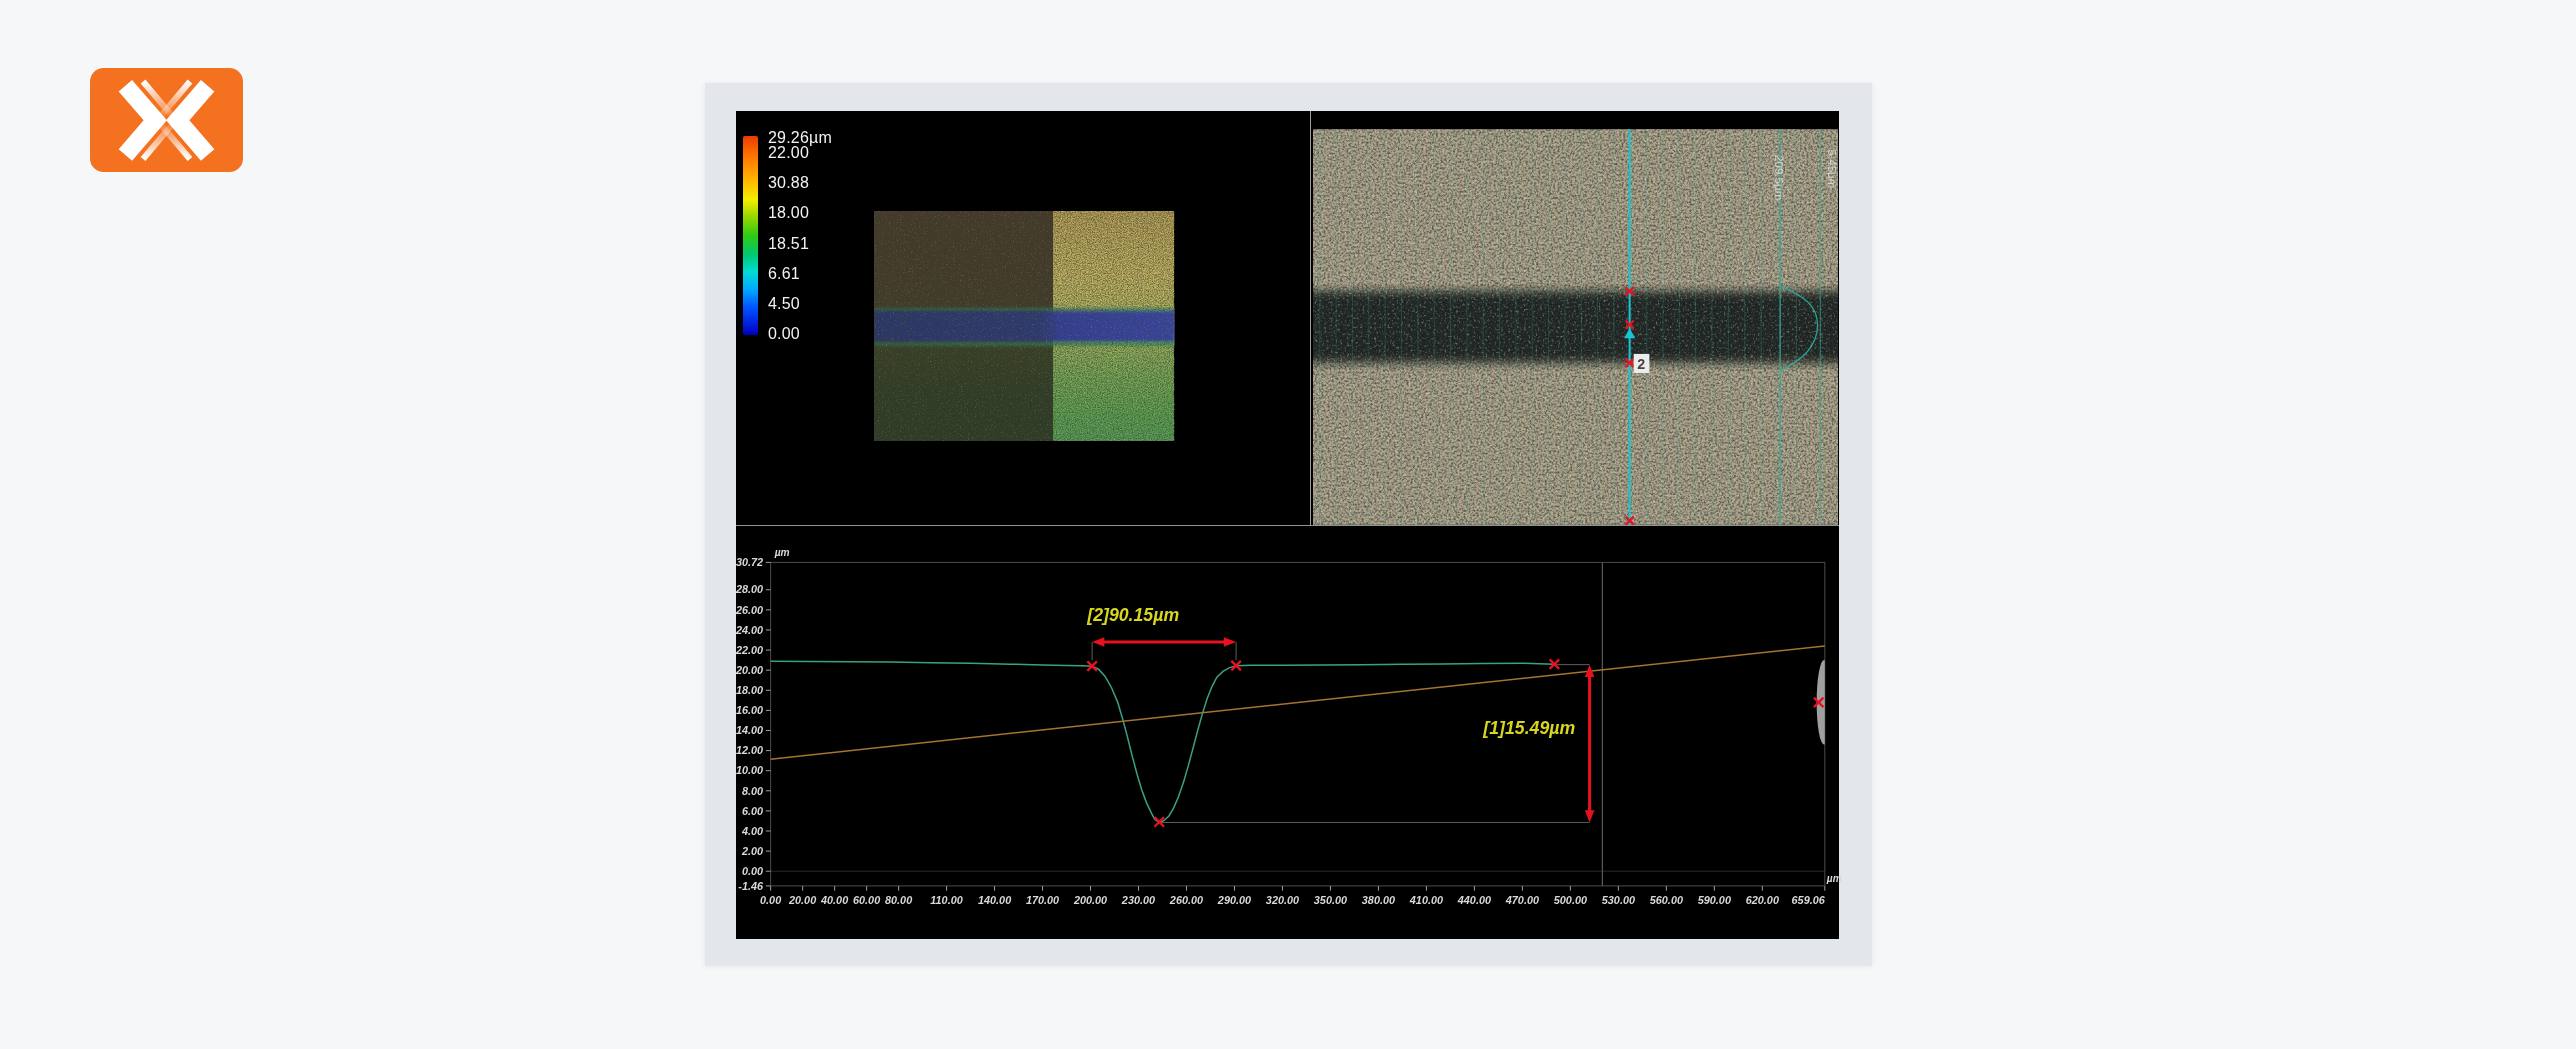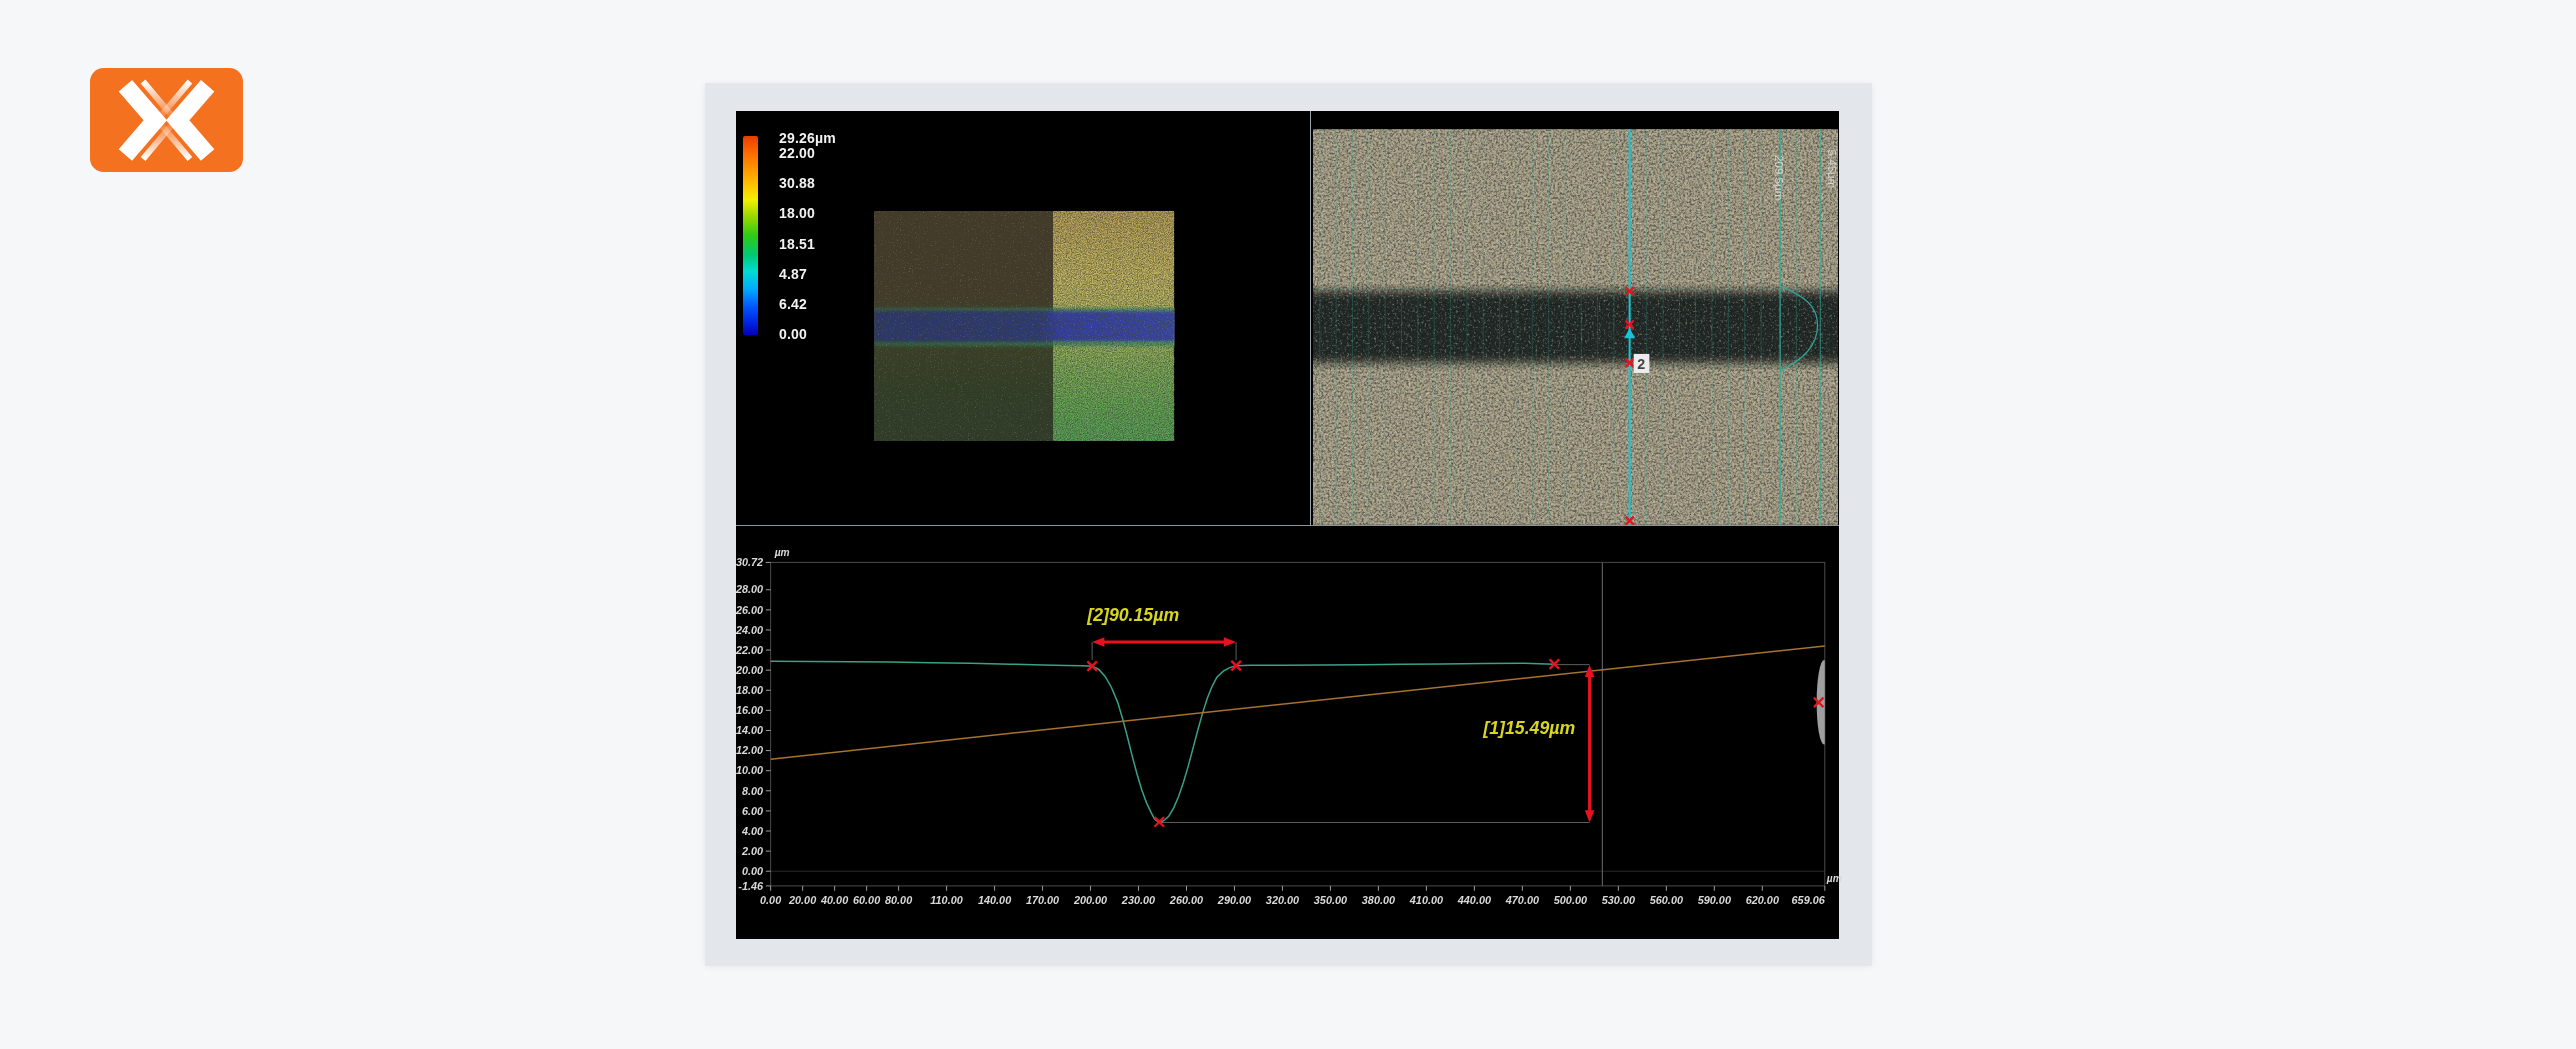--- a/index.html
+++ b/index.html
@@ -15,22 +15,22 @@
                background:#e3e7eb; box-shadow:0 1.4px 6.8px rgba(0,0,0,0.07); }
   .panel { position:absolute; left:31px; top:28px; width:1103px; height:828px; background:#000; }
 
   .v-divider { position:absolute; left:574px; top:0; width:1.4px; height:415px; background:#9aa1a6; }
   .h-divider { position:absolute; left:0; top:414px; width:1103px; height:1.4px; background:#8e9499; }
 
   
   .colorbar { position:absolute; left:6.8px; top:25px; width:15px; height:199px; border-radius:2px;
       background:linear-gradient(180deg,#e93d00 0%,#ff7300 10%,#ffb400 22%,#f4ee00 32%,#9ed800 40%,
                  #2ecc12 50%,#00c876 60%,#00dcd2 68%,#00aaff 77%,#0055ff 86%,#0022e0 94%,#0000bd 100%); }
-  .cb-label { position:absolute; left:43px; transform:translateY(-50%); color:#f2f2f2;
-              font-size:14px; font-weight:bold; white-space:nowrap; letter-spacing:0.2px; }
+  .cb-label { position:absolute; left:32px; transform:translateY(-50%); color:#f2f2f2;
+              font-size:16px; font-weight:normal; white-space:nowrap; letter-spacing:0.2px; }
 
   
   .heightmap { position:absolute; left:138px; top:100px; width:301px; height:230px; overflow:hidden; }
   .hm-left  { position:absolute; left:0; top:0; width:179px; height:230px;
       background:linear-gradient(180deg,#453924 0%,#423a24 38%,#39411f 55%,#2d3c20 78%,#2a3a21 100%); }
   .hm-right { position:absolute; left:179px; top:0; width:121px; height:230px;
       background:linear-gradient(180deg,#bda455 0%,#c8b95f 28%,#b4bb5e 48%,#7fb055 68%,#5ea951 88%,#55a654 100%); }
   .hm-band  { position:absolute; left:0; top:100px; width:301px; height:31px; filter:blur(1.4px);
       background:linear-gradient(90deg,#253473 0%,#28387f 55%,#3040ad 62%,#3647b8 100%); }
   .hm-band-edge { position:absolute; left:0; width:301px; height:4.1px; filter:blur(1.4px); opacity:0.85;
@@ -69,22 +69,22 @@
 <div class="panel">
 
   <section>
     <div class="colorbar"></div>
     <div>
       <span class="cb-label" style="top:27px">29.26µm</span>
       <span class="cb-label" style="top:42px">22.00</span>
       <span class="cb-label" style="top:72px">30.88</span>
       <span class="cb-label" style="top:102px">18.00</span>
       <span class="cb-label" style="top:133px">18.51</span>
-      <span class="cb-label" style="top:163px">4.87</span>
-      <span class="cb-label" style="top:193px">6.42</span>
+      <span class="cb-label" style="top:163px">6.61</span>
+      <span class="cb-label" style="top:193px">4.50</span>
       <span class="cb-label" style="top:223px">0.00</span>
     </div>
 
     <div class="heightmap">
       <div class="hm-left"></div>
       <div class="hm-right"></div>
       <div class="hm-band-edge" style="top:97px"></div>
       <div class="hm-band"></div>
       <div class="hm-band-edge" style="top:131px"></div>
       <svg class="hm-noise" width="301" height="230" viewBox="0 0 441 337">

